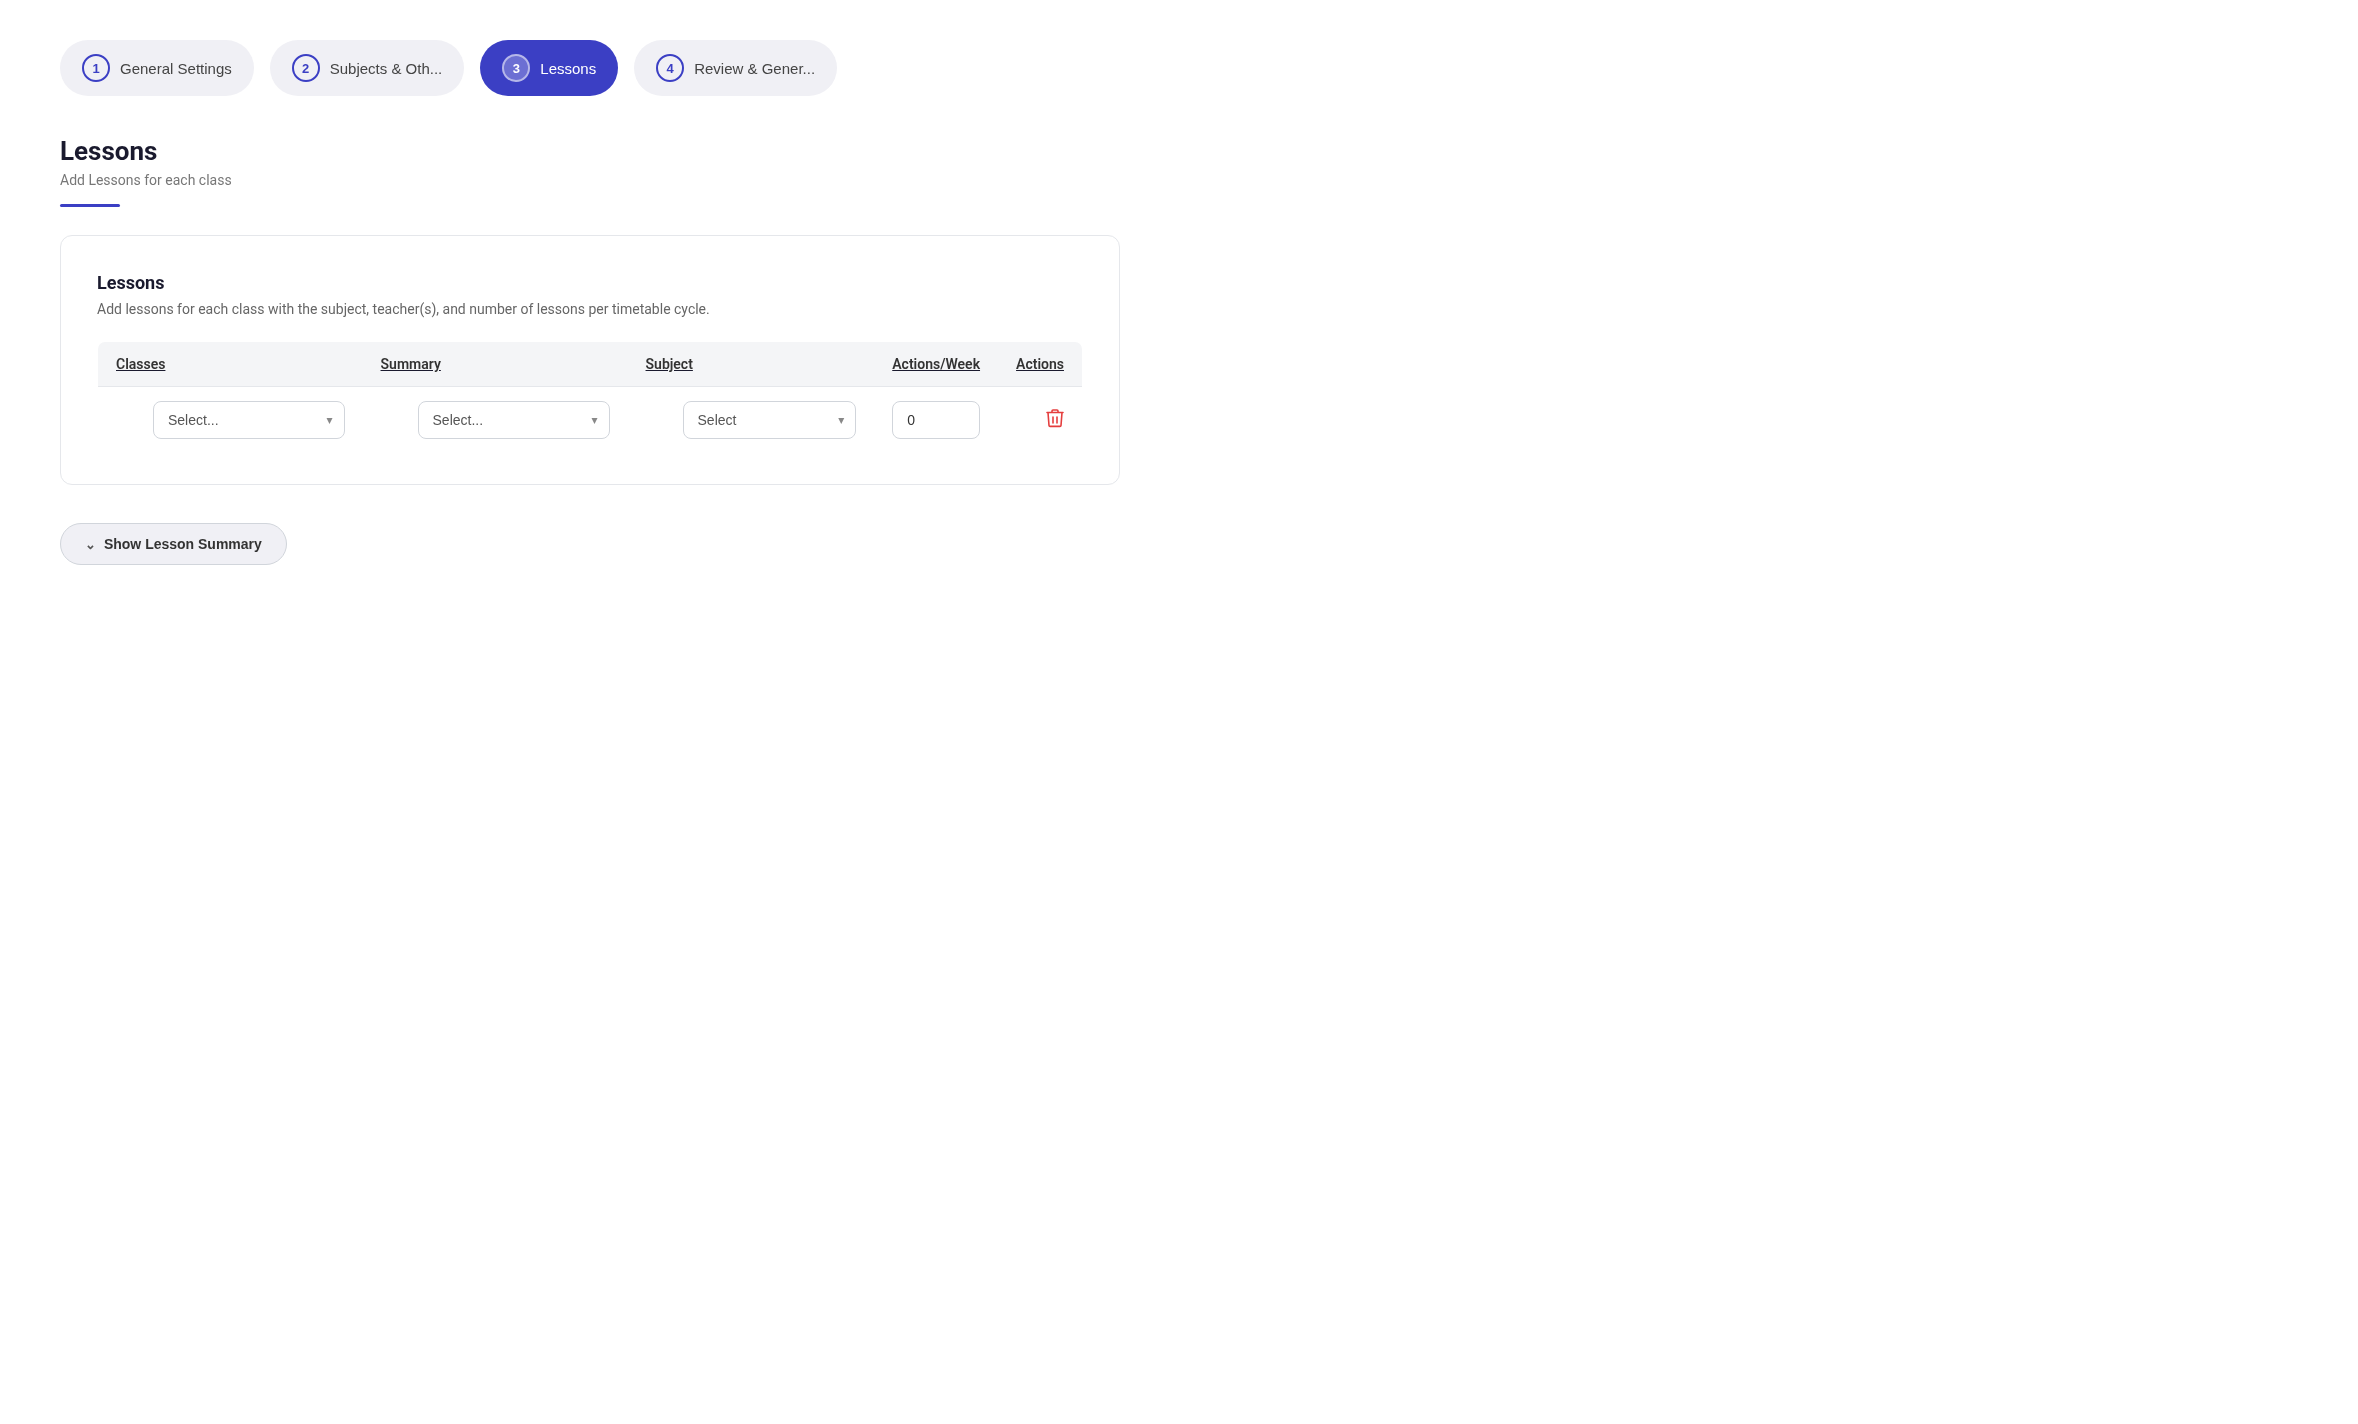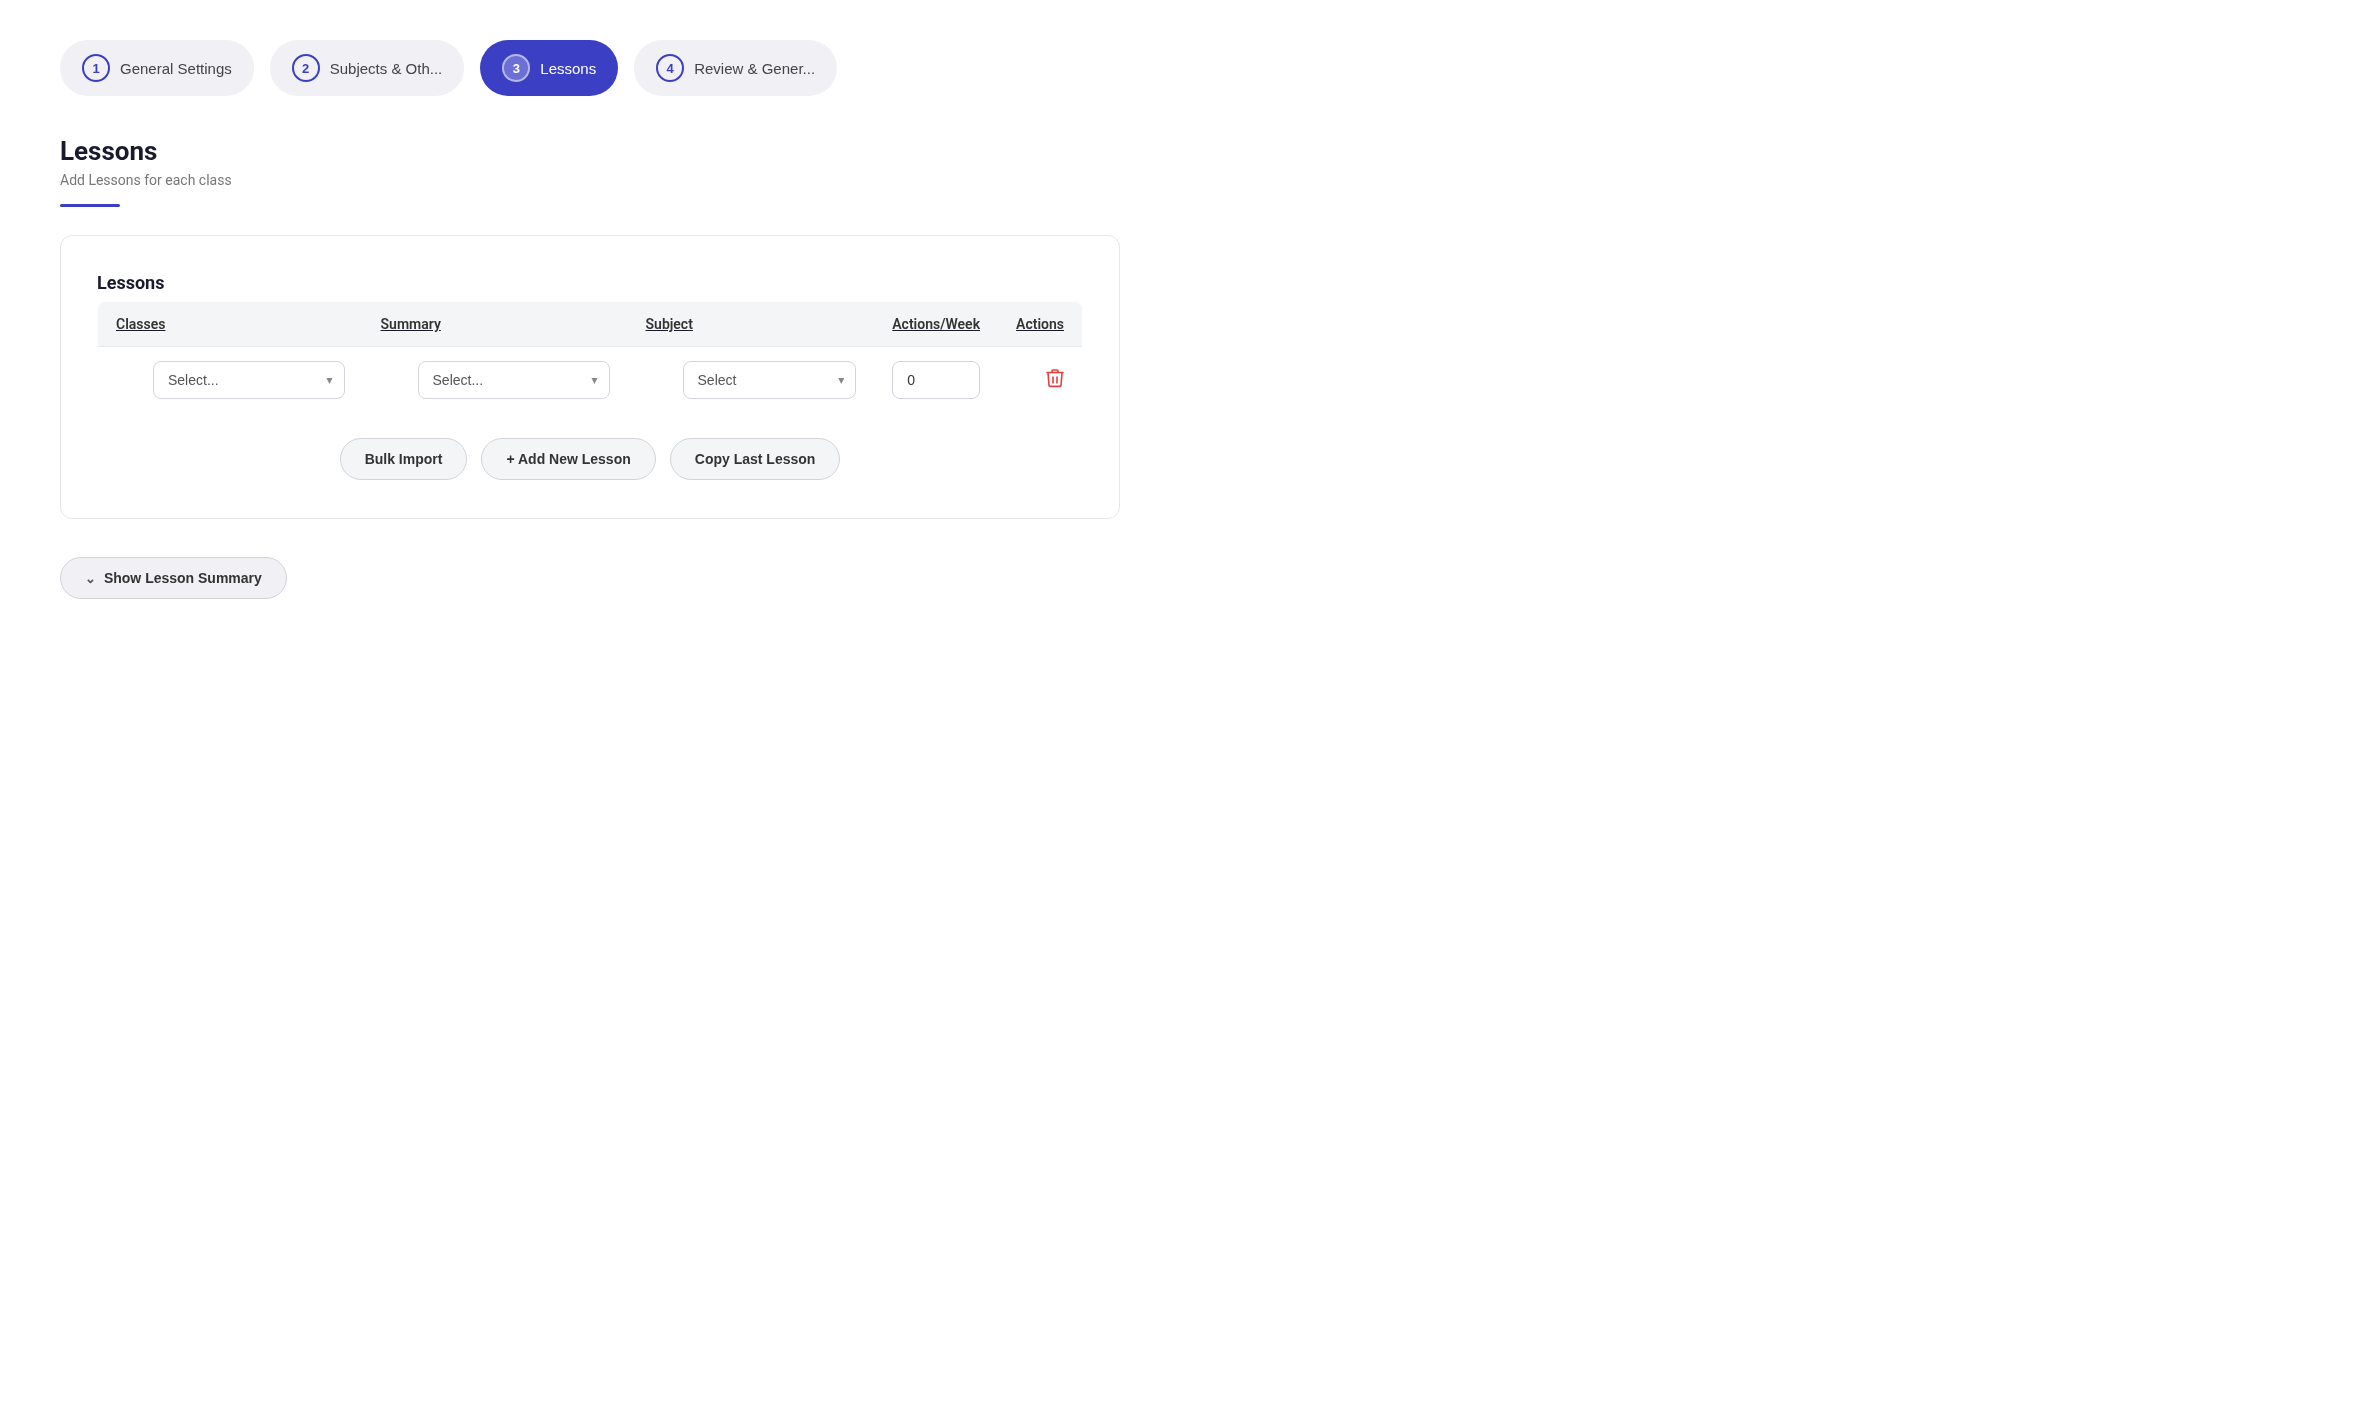--- a/index.html
+++ b/index.html
@@ -284,20 +284,21 @@
 
 <header class="page-header">
   <h1 class="page-title">Lessons</h1>
   <p class="page-subtitle">Add Lessons for each class</p>
   <div class="title-underline"></div>
 </header>
 
 
 <div class="card">
   <h2 class="card-title">Lessons</h2>
+  <p class="card-desc">Add lessons for each class with the subject, teacher(s), and number of lessons per timetable cycle.</p>
 
   <table class="lessons-table">
     <thead>
       <tr>
         <th class="col-classes">Classes</th>
         <th class="col-teachers">Summary</th>
         <th class="col-subject">Subject</th>
         <th class="col-periods">Actions/Week</th>
         <th class="col-actions">Actions</th>
       </tr>
@@ -337,25 +338,20 @@
               <svg width="18" height="20" viewBox="0 0 18 20" fill="none" xmlns="http://www.w3.org/2000/svg">
                 <path d="M1 4.5h16M6 4.5V3a1 1 0 011-1h4a1 1 0 011 1v1.5M7 9v6M11 9v6M2 4.5l1 13a1 1 0 001 .9h10a1 1 0 001-.9l1-13" stroke="#e53e3e" stroke-width="1.6" stroke-linecap="round" stroke-linejoin="round"></path>
               </svg>
             </span>
           </button>
         </td>
       </tr>
     </tbody>
   </table>
 
-  <div class="action-buttons">
-    <button class="btn-outline">Bulk Import</button>
-    <button class="btn-outline">+ Add New Lesson</button>
-    <button class="btn-outline">Copy Last Lesson</button>
-  </div>
 </div>
 
 
 <button class="summary-btn">
   <span class="chevron-down">⌄</span>
   <span>Show Lesson Summary</span>
 </button>
 
 
 

